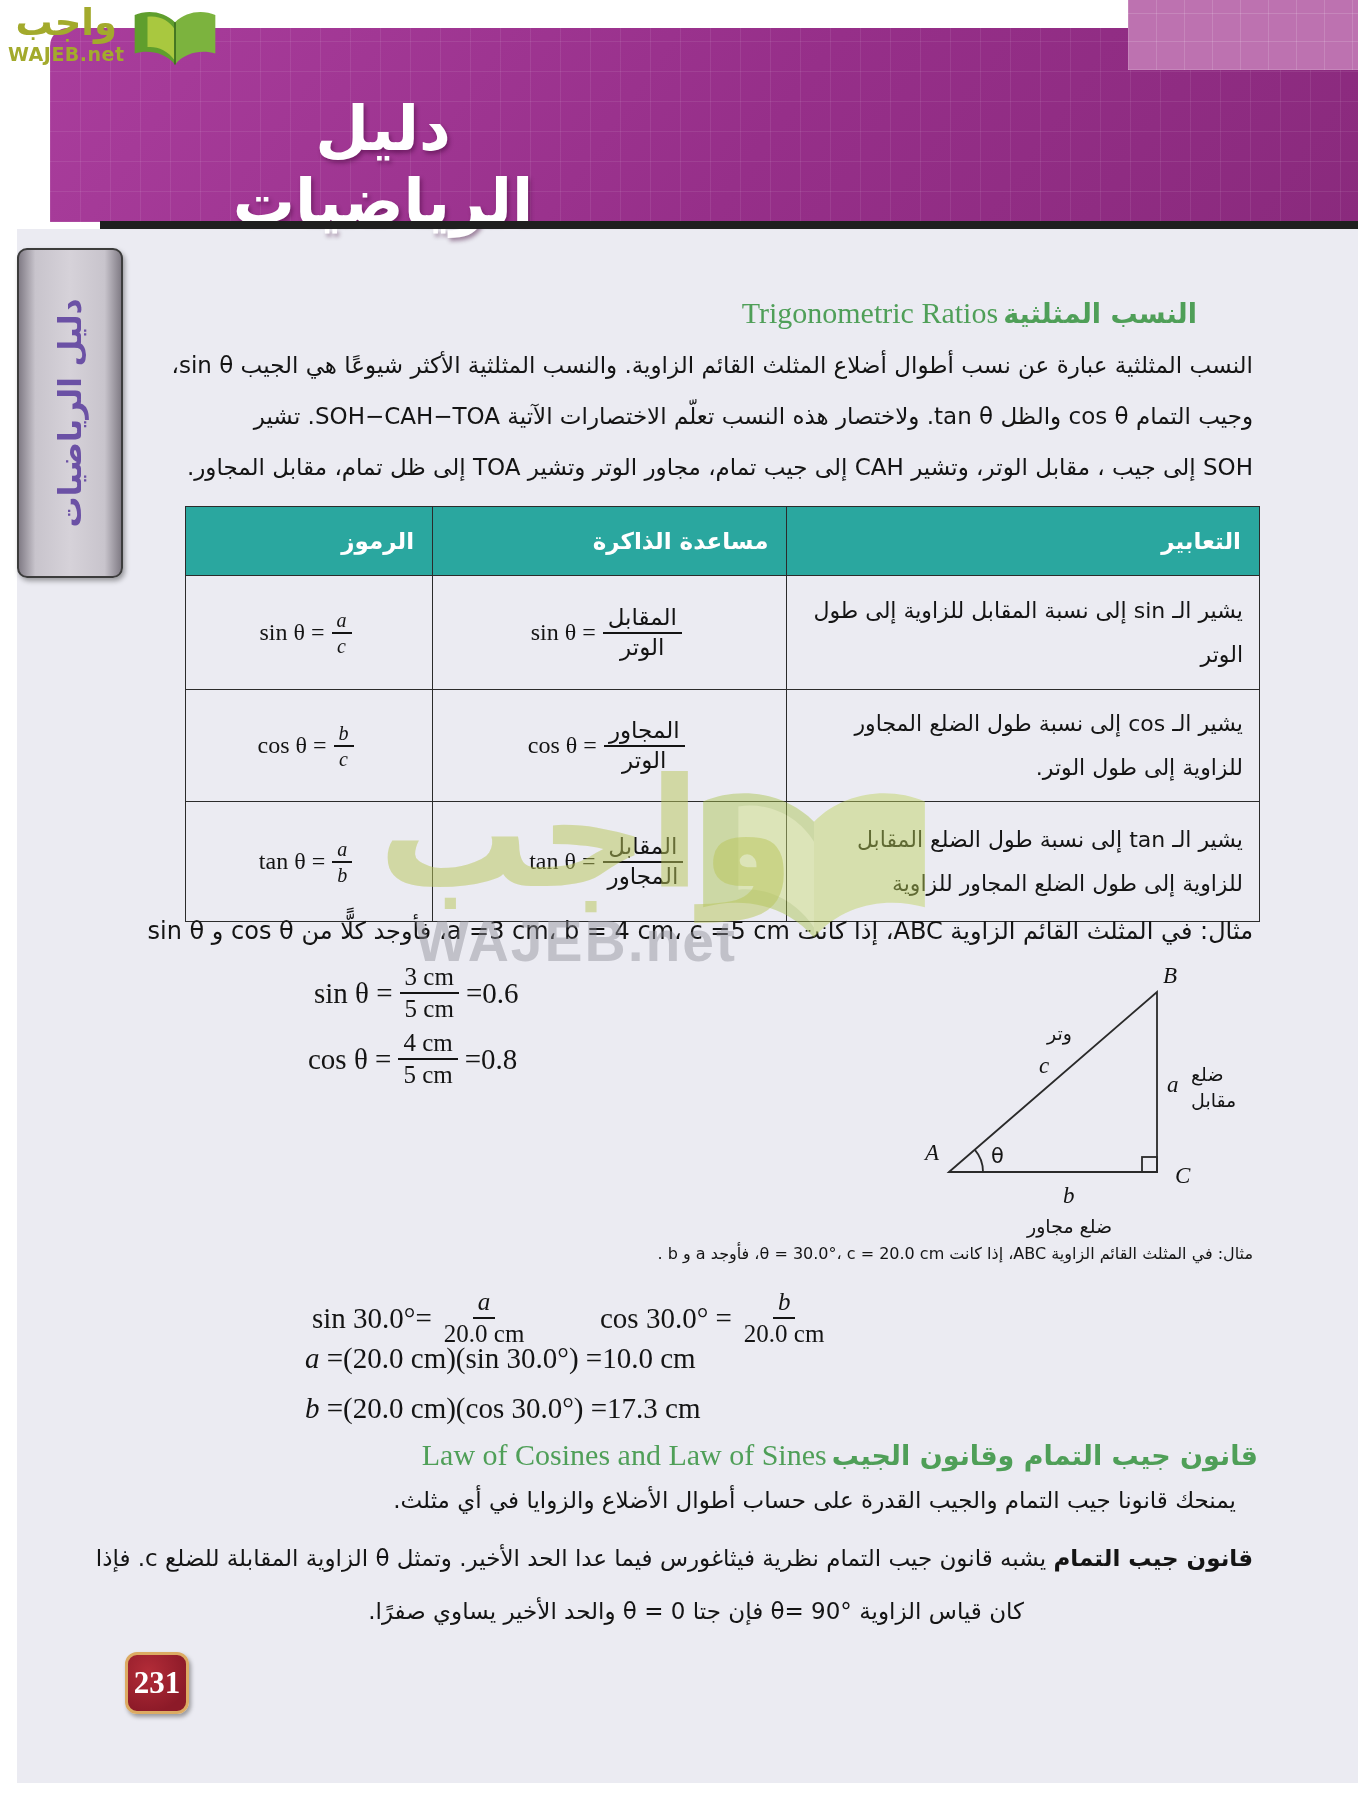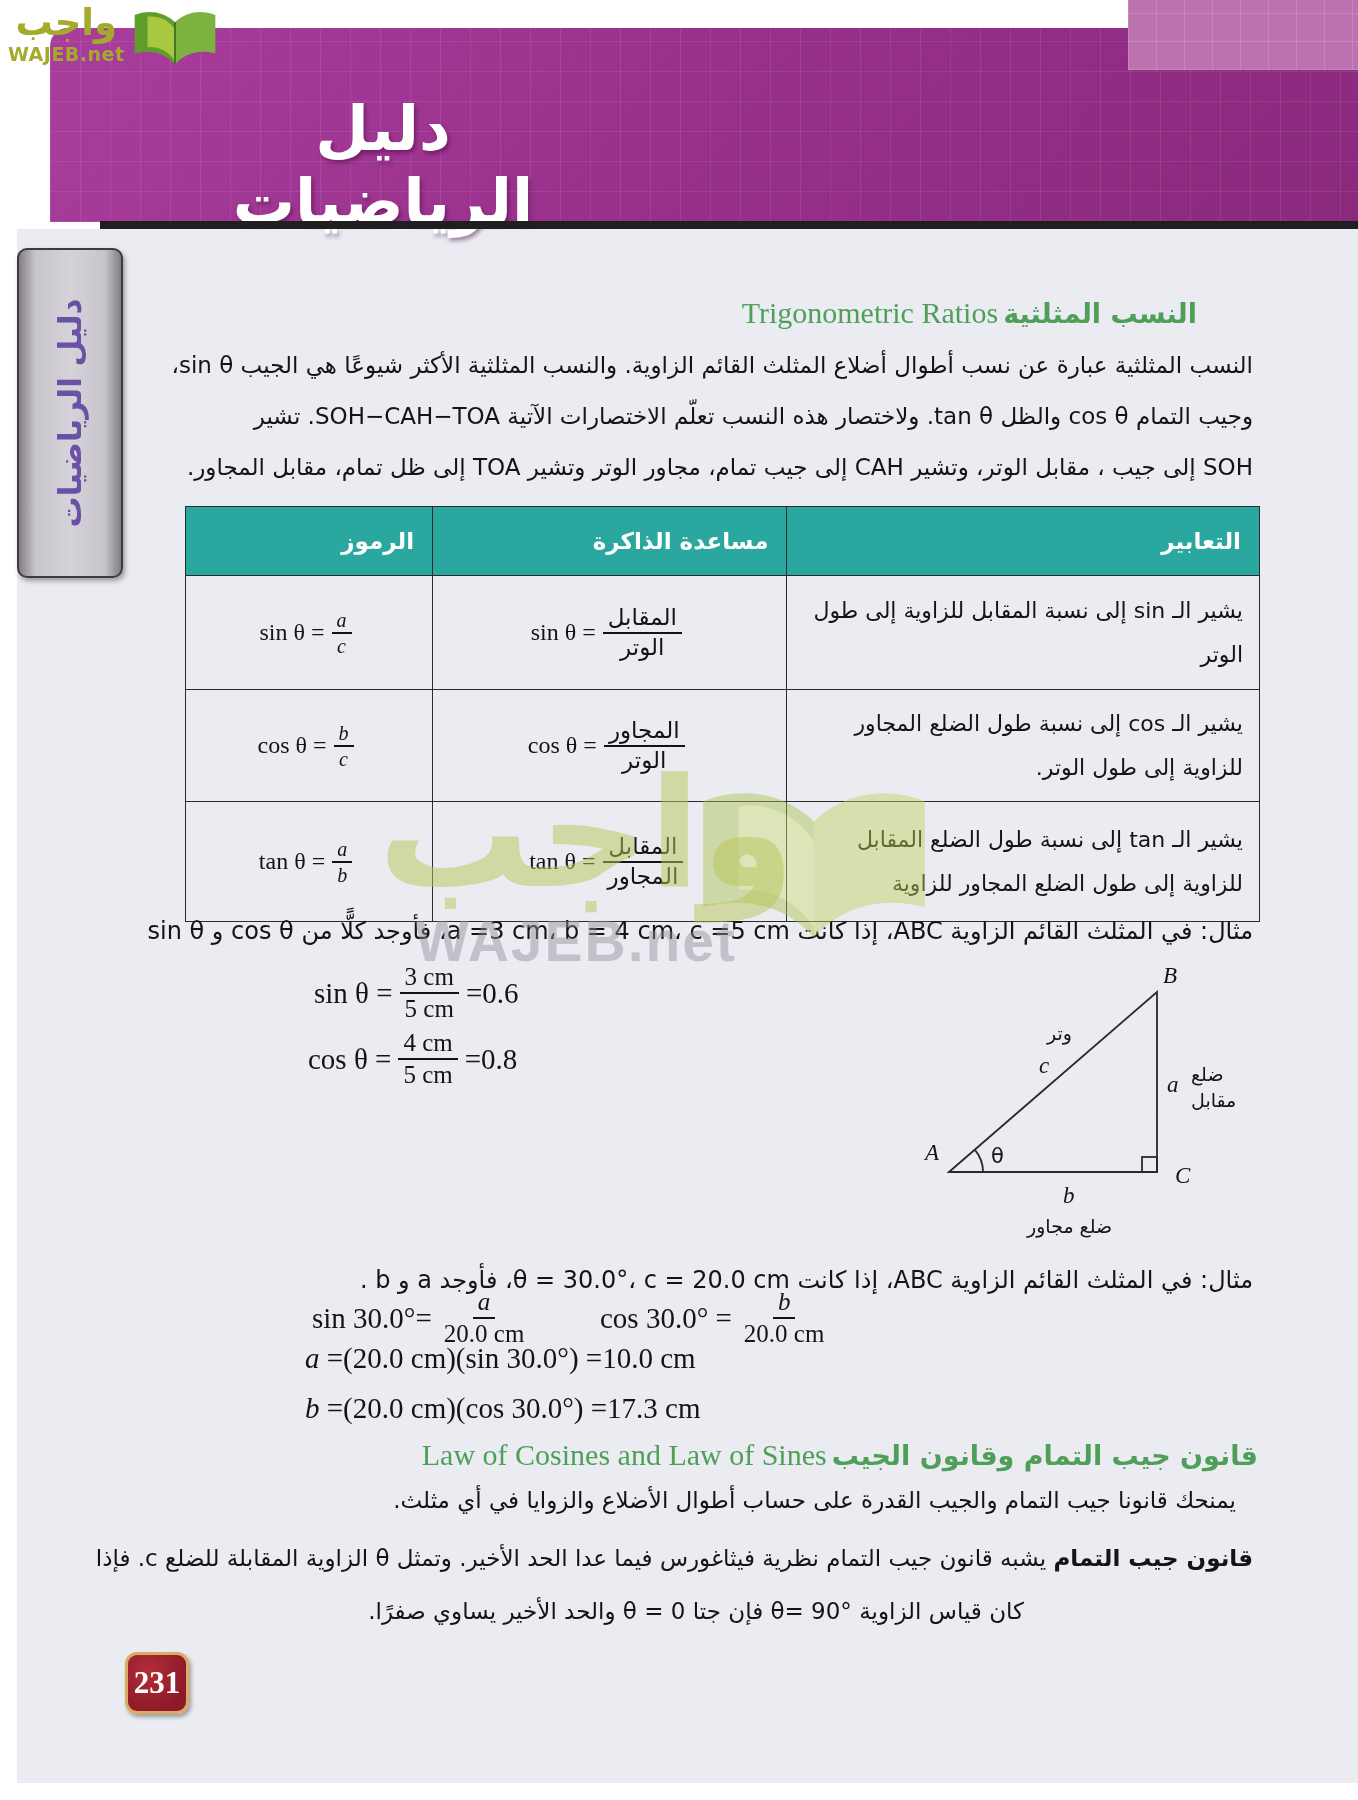--- a/index.html
+++ b/index.html
@@ -240,21 +240,21 @@
     <text x="96" y="218" class="tri-ar" style="font-size:21px;">θ</text>
     <text x="144" y="128" class="tri-it">c</text>
     <text x="152" y="95" class="tri-ar">وتر</text>
     <text x="272" y="147" class="tri-it">a</text>
     <text x="296" y="136" class="tri-ar">ضلع</text>
     <text x="296" y="162" class="tri-ar">مقابل</text>
     <text x="168" y="258" class="tri-it">b</text>
     <text x="132" y="288" class="tri-ar">ضلع مجاور</text>
   </svg>
 
-  <div class="para-line" style="right:105px;top:1244px;font-size:24px;margin-top:22px;">مثال: في المثلث القائم الزاوية ABC، إذا كانت θ = 30.0°، c = 20.0 cm، فأوجد a و b .</div>
+  <div class="para-line" style="right:105px;top:1244px;font-size:16px;">مثال: في المثلث القائم الزاوية ABC، إذا كانت θ = 30.0°، c = 20.0 cm، فأوجد a و b .</div>
 
   <div class="eq" style="left:312px;top:1287px;">
     <span>sin 30.0°=</span>
     <span class="frac">
       <span class="num it">a</span>
       <span class="den">20.0 cm</span>
     </span>
   </div>
   <div class="eq" style="left:600px;top:1287px;">
     <span>cos 30.0° =</span>

